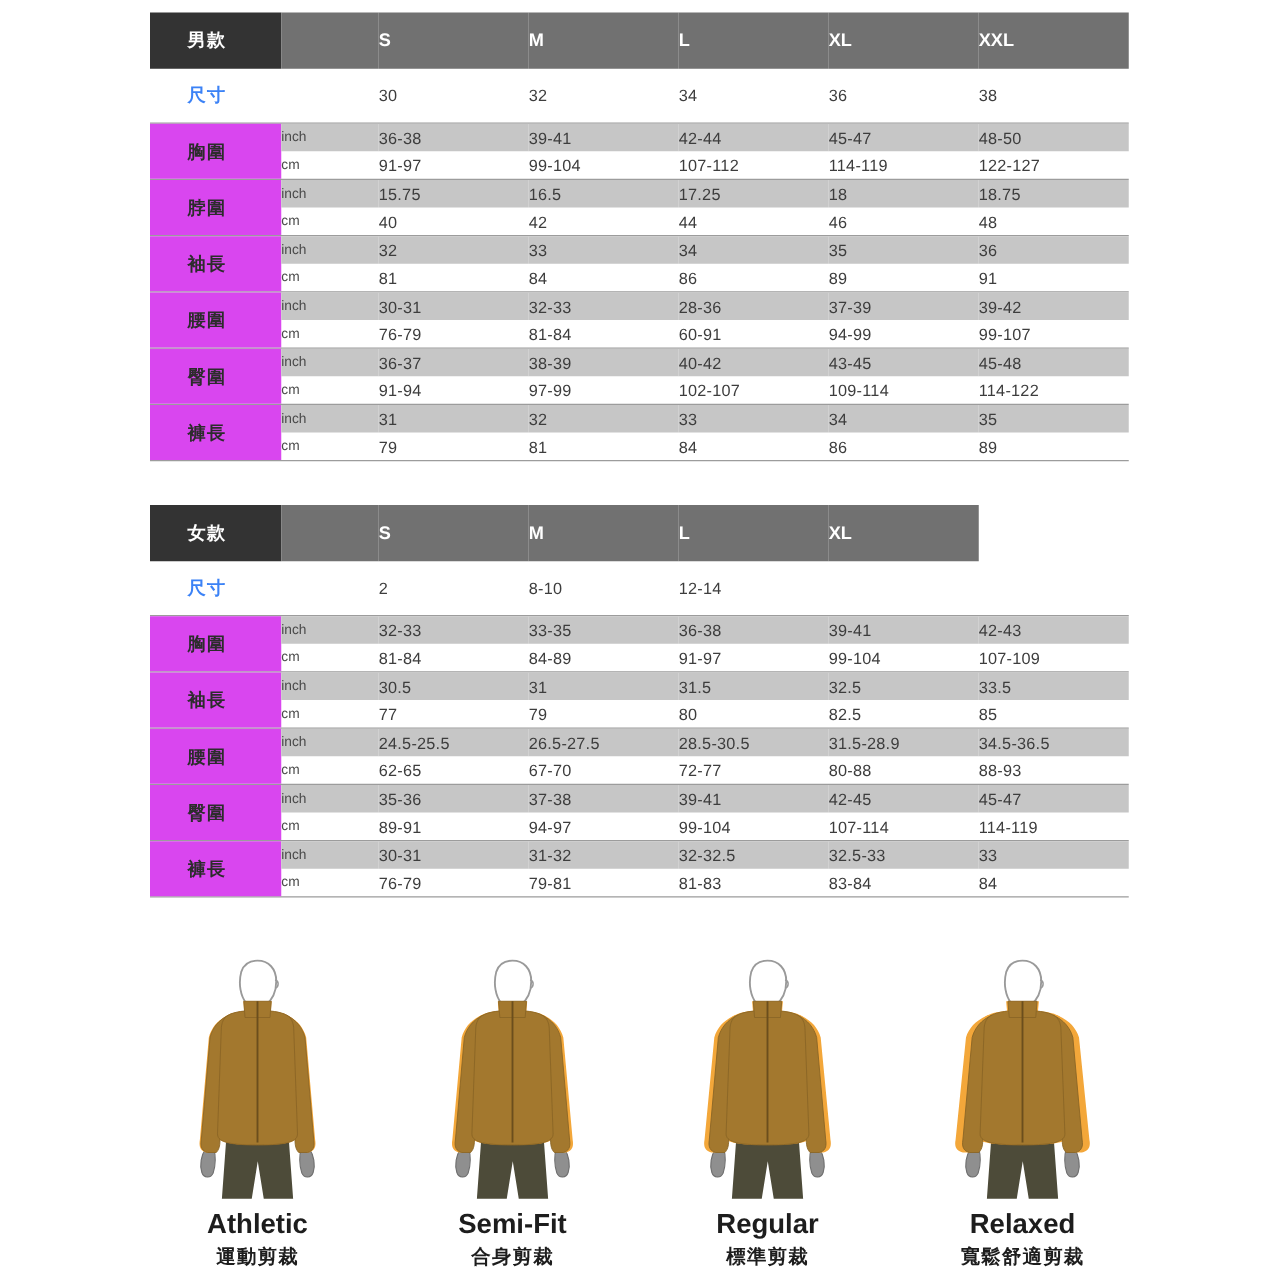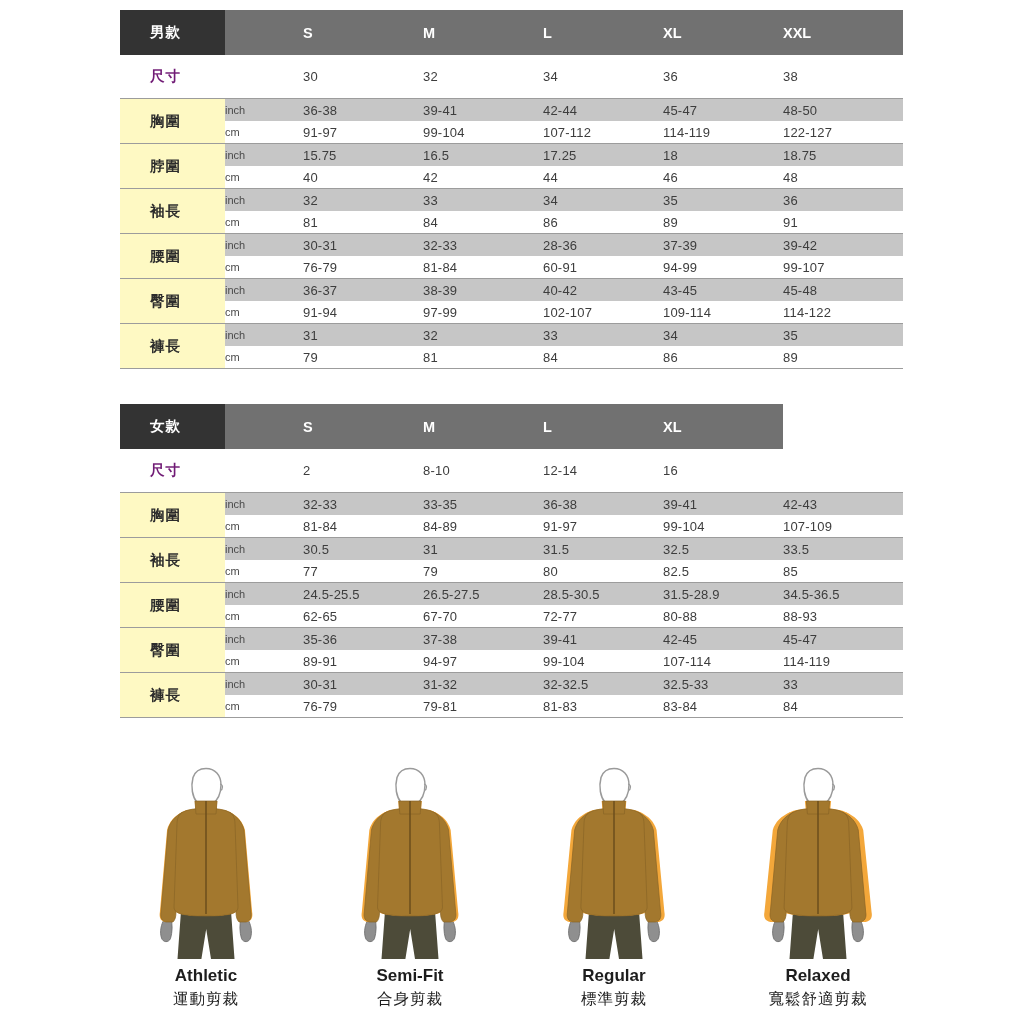--- a/index.html
+++ b/index.html
@@ -21,36 +21,36 @@
   .t-row{display:grid;grid-template-columns:105px 78px repeat(5,1fr);}
 
   .t-header{height:45px;}
   .h-title{background:var(--header-dark);color:#fff;font-weight:700;font-size:14.5px;
            display:flex;align-items:center;padding-left:30px;letter-spacing:1px;}
   .h-cell{background:var(--header-gray);color:#fff;font-weight:700;font-size:14.5px;
           display:flex;align-items:center;}
 
   .size-row{height:43px;}
   .size-row .r-label{display:flex;align-items:center;padding-left:30px;
-          font-weight:700;font-size:14.5px;color:#701a75;letter-spacing:1px;}
+          font-weight:700;font-size:14.5px;color:#3b82f6;letter-spacing:1px;}
   .size-row .val{display:flex;align-items:center;}
 
   .grp{display:grid;grid-template-columns:105px 78px repeat(5,1fr);
        grid-auto-rows:22px;border-top:1px solid var(--line);}
   .g-label{grid-row:1/3;display:flex;align-items:center;padding-left:30px;
-       font-weight:700;font-size:14.5px;color:#2c2c2c;letter-spacing:1px;background:#fef9c3;}
+       font-weight:700;font-size:14.5px;color:#2c2c2c;letter-spacing:1px;background:#d946ef;}
   .band{background:var(--band);}
   .unit{font-size:11px;color:#4a4a4a;display:flex;align-items:center;padding-left:0;}
   .val{font-size:13px;color:var(--text);display:flex;align-items:center;letter-spacing:.2px;}
 
   .fits{margin:44px 108px 0 108px;display:flex;justify-content:space-between;}
   .fit-card{width:196px;text-align:center;}
   .fit-figure{display:block;margin:0 auto;}
-  .fit-en{font-size:17px;font-weight:600;color:#1d1d1d;margin-top:4px;}
-  .fit-zh{font-size:15.5px;font-weight:400;color:#1d1d1d;margin-top:3px;letter-spacing:1px;}
+  .fit-en{font-size:22px;font-weight:600;color:#1d1d1d;margin-top:4px;}
+  .fit-zh{font-size:15.5px;font-weight:700;color:#1d1d1d;margin-top:3px;letter-spacing:1px;}
 </style>
 </head>
 <body>
 
 <div class="page">
   <div id="tables">
       <div class="size-table first">
         <div class="t-row t-header">
           <div class="h-title">男款</div>
           <div class="h-cell"></div>
@@ -168,21 +168,20 @@
           <div class="h-cell">M</div>
           <div class="h-cell">L</div>
           <div class="h-cell">XL</div>
         </div>
         <div class="t-row size-row">
           <div class="r-label">尺寸</div>
           <div></div>
           <div class="val">2</div>
           <div class="val">8-10</div>
           <div class="val">12-14</div>
-          <div class="val">16</div>
         </div>
         <div class="grp">
           <div class="g-label">胸圍</div>
           <div class="unit band">inch</div>
           <div class="val band">32-33</div>
           <div class="val band">33-35</div>
           <div class="val band">36-38</div>
           <div class="val band">39-41</div>
           <div class="val band">42-43</div>
           <div class="unit">cm</div>

